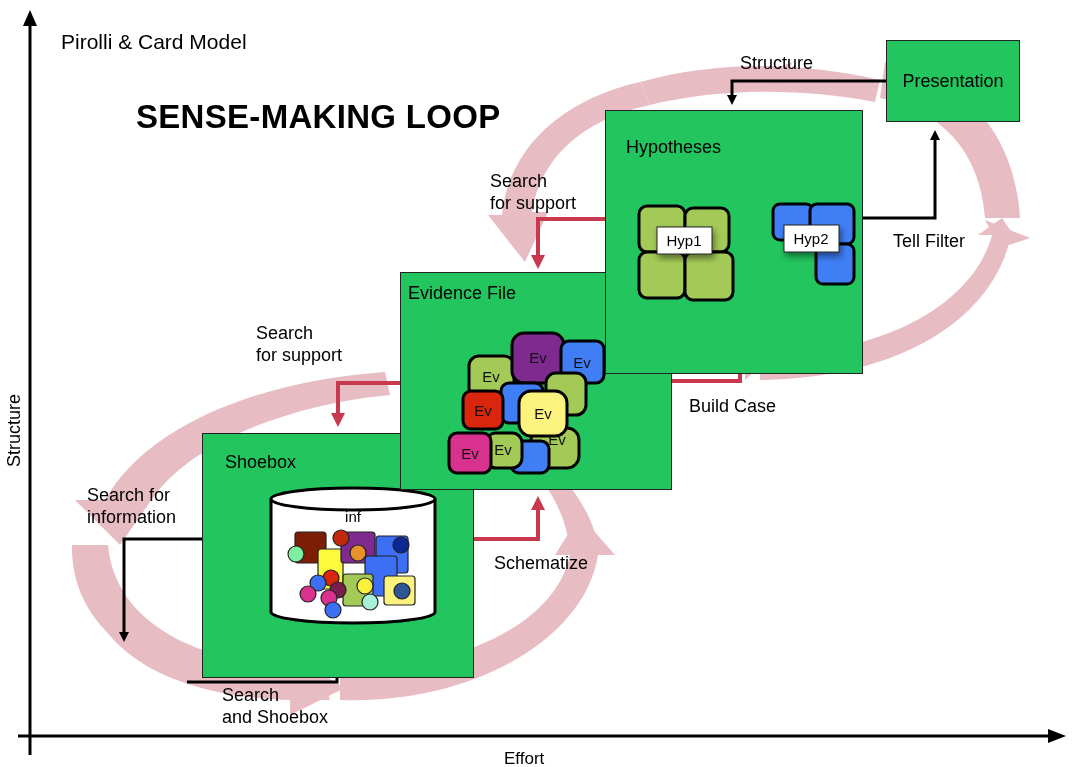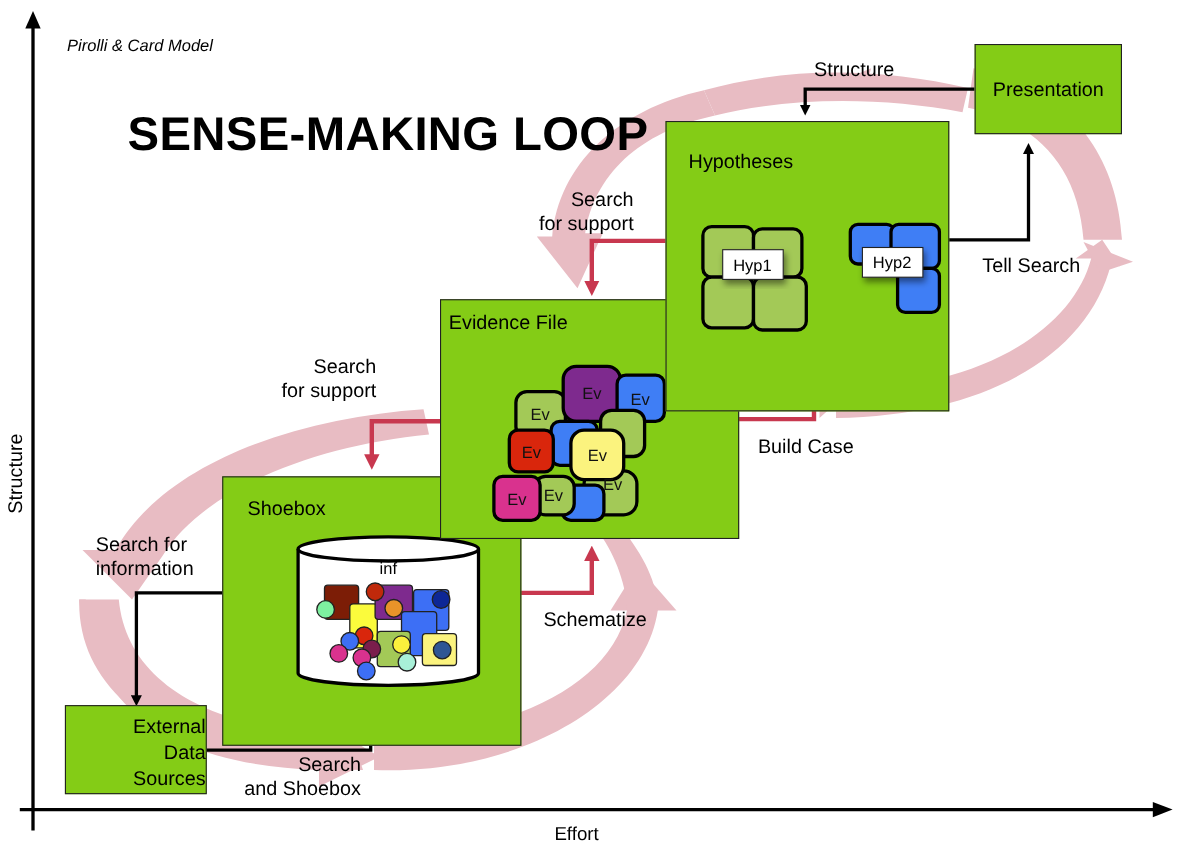--- a/index.html
+++ b/index.html
@@ -1,24 +1,24 @@
 <!DOCTYPE html>
 <html><head>
 <meta charset="utf-8">
 <style>
   html, body { margin: 0; padding: 0; background: #ffffff; }
   body { width: 1086px; height: 767px; position: relative; overflow: hidden;
          font-family: "Liberation Sans", sans-serif; color: #000; }
   #stage { position: absolute; left: 0; top: 0; width: 1086px; height: 767px; }
-  .lbl { position: absolute; font-size: 18px; line-height: 22px; text-align: right; white-space: nowrap; }
+  .lbl { position: absolute; font-size: 18px; line-height: 22px; text-align: left; white-space: nowrap; }
   .lbl.left { text-align: left; }
-  .big { position: absolute; font-size: 43px; font-weight: bold; letter-spacing: 0.3px; white-space: nowrap; }
-  .box { position: absolute; background: #84cc16; border: 1.5px solid #222; box-sizing: border-box; }
+  .big { position: absolute; font-size: 33px; font-weight: bold; letter-spacing: 0.3px; white-space: nowrap; margin-left: 20px; }
+  .box { position: absolute; background: #22c55e; border: 1.5px solid #222; box-sizing: border-box; }
   .box-title { position: absolute; font-size: 18px; white-space: nowrap; }
-  .small { font-size: 15px; font-style: italic; }
+  .small { font-size: 21px; }
   .axis-y { position: absolute; left: -22px; top: 420px; transform: rotate(-90deg); font-size: 18px; }
 </style>
 </head>
 <body>
 
 <div id="stage">
 
   <svg width="1086" height="767" style="position:absolute;left:0;top:0">
     <defs>
       <marker id="mBlack" markerWidth="10" markerHeight="10" refX="5" refY="5" orient="auto" markerUnits="userSpaceOnUse">
@@ -93,30 +93,23 @@
   <div class="lbl left" style="left:494px;top:552px">Schematize</div>
   <div class="lbl" style="left:256px;top:322px">
     <div>Search</div>
     <div>for support</div>
   </div>
   <div class="lbl left" style="left:689px;top:395px">Build Case</div>
   <div class="lbl" style="left:490px;top:170px">
     <div>Search</div>
     <div>for support</div>
   </div>
-  <div class="lbl left" style="left:893px;top:230px">Tell Search</div>
+  <div class="lbl left" style="left:893px;top:230px">Tell Filter</div>
   <div class="lbl left" style="left:740px;top:52px">Structure</div>
 
-  <div class="box" style="left:59px;top:641px;width:129px;height:81px">
-    <div class="lbl" style="left:0;top:6px;width:127px;line-height:24px">
-      <div>External</div>
-      <div>Data</div>
-      <div>Sources</div>
-    </div>
-  </div>
 
   <div class="box" style="left:202px;top:433px;width:272px;height:245px">
     <div class="box-title" style="left:22px;top:18px">Shoebox</div>
     <svg width="272" height="213" style="position:absolute;left:0;top:0">
       <path d="M68,65 L68,178 A82,11 0 0 0 232,178 L232,65" fill="#fff" stroke="#000" stroke-width="3"></path>
       <ellipse cx="150" cy="65" rx="82" ry="11" fill="#fff" stroke="#000" stroke-width="3"></ellipse>
       <g stroke="#222" stroke-width="1.2">
         <rect x="92" y="98" width="31" height="31" rx="3" fill="#7c1d06"></rect>
         <rect x="115" y="115" width="25" height="40" rx="3" fill="#fbfb3c"></rect>
         <rect x="138" y="98" width="34" height="31" rx="3" fill="#7e2a8e"></rect>

